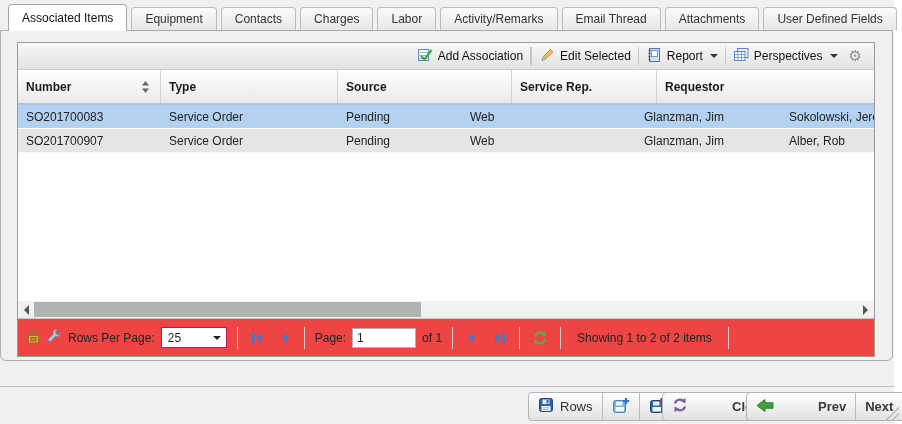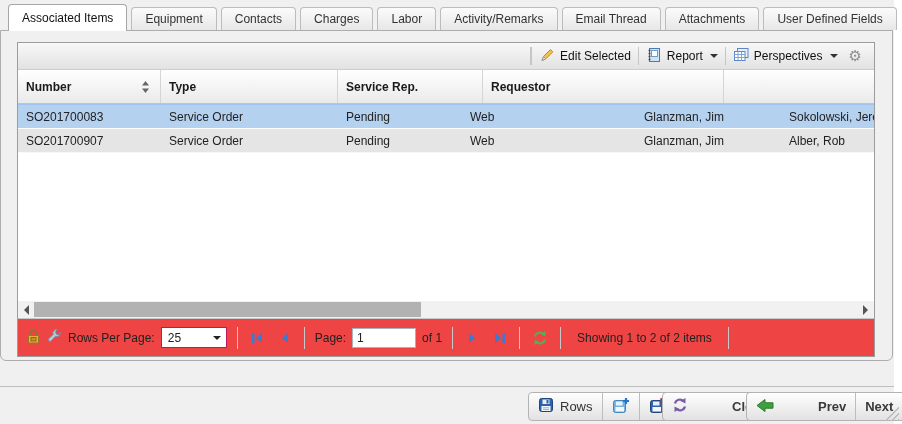--- a/index.html
+++ b/index.html
@@ -102,20 +102,28 @@
       </div>
     <div class="tab">
         <span>User Defined Fields</span>
       </div>
   </div>
 
   <div class="outer-panel">
     <div class="grid-panel">
 
       <div class="toolbar">
+        <div class="tbtn">
+          <span><svg width="16" height="16">
+            <rect x="1.5" y="2.5" width="10" height="11" fill="#fff" stroke="#5b87c9"></rect>
+            <path d="M1.5 5.5h10 M1.5 8.5h10 M1.5 11.5h10" stroke="#9cb9e0"></path>
+            <path d="M4 9 L7.5 12.5 L14.5 3" stroke="#3faf3f" stroke-width="2.4" fill="none"></path>
+          </svg></span>
+          <span>Add Association</span>
+        </div>
         <div class="tsep"></div>
         <div class="tsep"></div>
         <div class="tbtn">
           <span><svg width="16" height="16">
             <path d="M3 13.5 L4.5 9.5 L11.5 2.5 L13.8 4.8 L6.8 11.8 L3 13.5 Z" fill="#f2c24a" stroke="#b98a2a"></path>
             <path d="M3 13.5 L4.5 9.5 L6.8 11.8 Z" fill="#e6e6e6" stroke="#9a9a9a"></path>
           </svg></span>
           <span>Edit Selected</span>
         </div>
         <div class="tsep"></div>
@@ -150,20 +158,23 @@
           <span class="sort">
               <svg width="9" height="14">
             <path d="M4.5 1 L8 5.5 H1 Z" fill="#666"></path>
                 <path d="M1 8.5 H8 L4.5 13 Z" fill="#666"></path>
           </svg>
             </span>
         </div>
         <div class="th c1">
             <span>Type</span>
           </div>
+        <div class="th c3">
+            <span>Source</span>
+          </div>
         <div class="th c4">
             <span>Service Rep.</span>
           </div>
         <div class="th c5">
             <span>Requestor</span>
           </div>
       </div>
 
       <div class="row selected">
         <div class="td c0">SO201700083</div>

